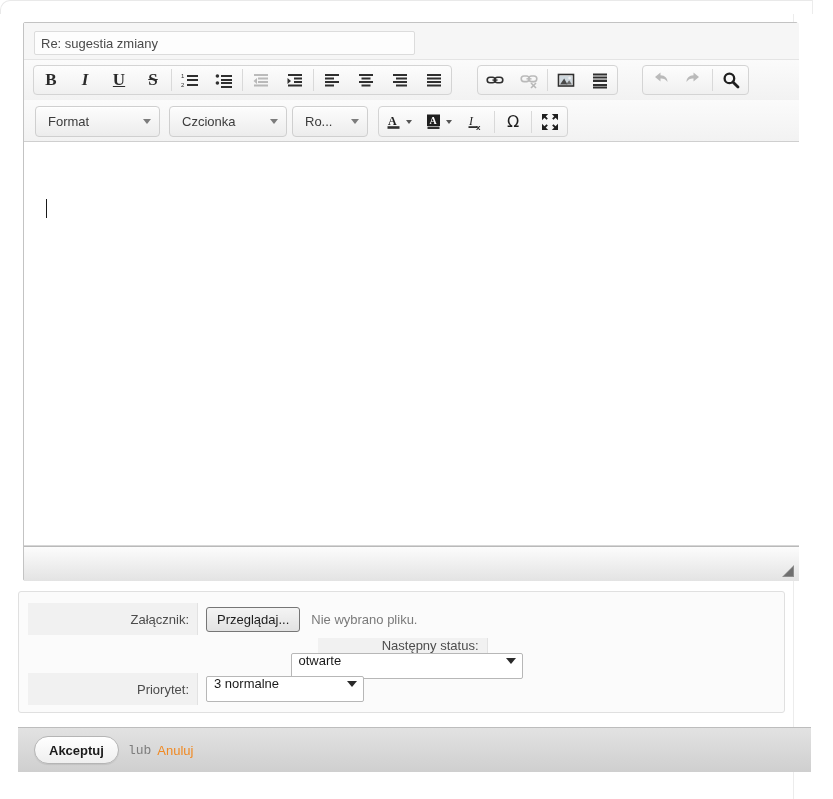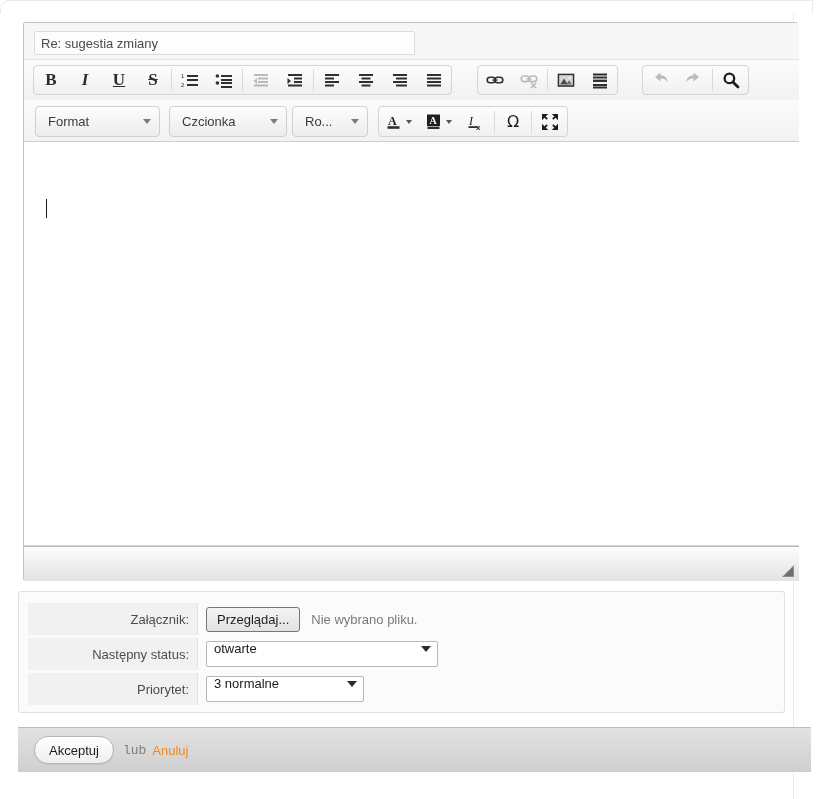--- a/index.html
+++ b/index.html
@@ -144,21 +144,21 @@
     position:absolute; left:18px; top:591px; width:767px; height:122px;
     background:#fbfbfb;
     border:1px solid #e0e0e0;
     border-radius:3px;
   }
   .attr-row {
     position:absolute; left:9px; width:749px; height:32px;
     display:flex; align-items:center;
   }
   #attr-row-0 { top:11px; }
-  #attr-row-1 { top:46px; }
+  #attr-row-1 { top:46px;flex-direction:column; }
   #attr-row-2 { top:81px; }
 
   .attr-label {
     width:170px; height:32px;
     background:#f1f1f1;
     border-right:1px solid #e2e2e2;
     display:flex; align-items:center; justify-content:flex-end;
     padding-right:8px;
     font-size:13px; color:#4c4c4c;
   }
@@ -200,21 +200,21 @@
     border-top:1px solid #bdbdbd;
     display:flex; align-items:center;
     padding-left:16px;
   }
   #submit-btn {
     height:28px; padding:0 14px;
     border:1px solid #b5b5b5;
     border-radius:14px;
     background:linear-gradient(to bottom,#ffffff 0%,#efefef 100%);
     font-family:"Liberation Sans", sans-serif;
-    font-size:13px; font-weight:normal; color:#1b1b1b;
+    font-size:13px; font-weight:bold; color:#1b1b1b;
     cursor:pointer;
     box-shadow:0 1px 1px rgba(0,0,0,.08);
   }
   #or-text { margin-left:9px; font-size:13px; color:#7d7d7d;font-family:Liberation Mono, monospace; }
   #cancel-link { margin-left:6px; font-size:13px; color:#f08a24; cursor:pointer; }
 </style>
 </head>
 <body>
 
 <div id="page">

